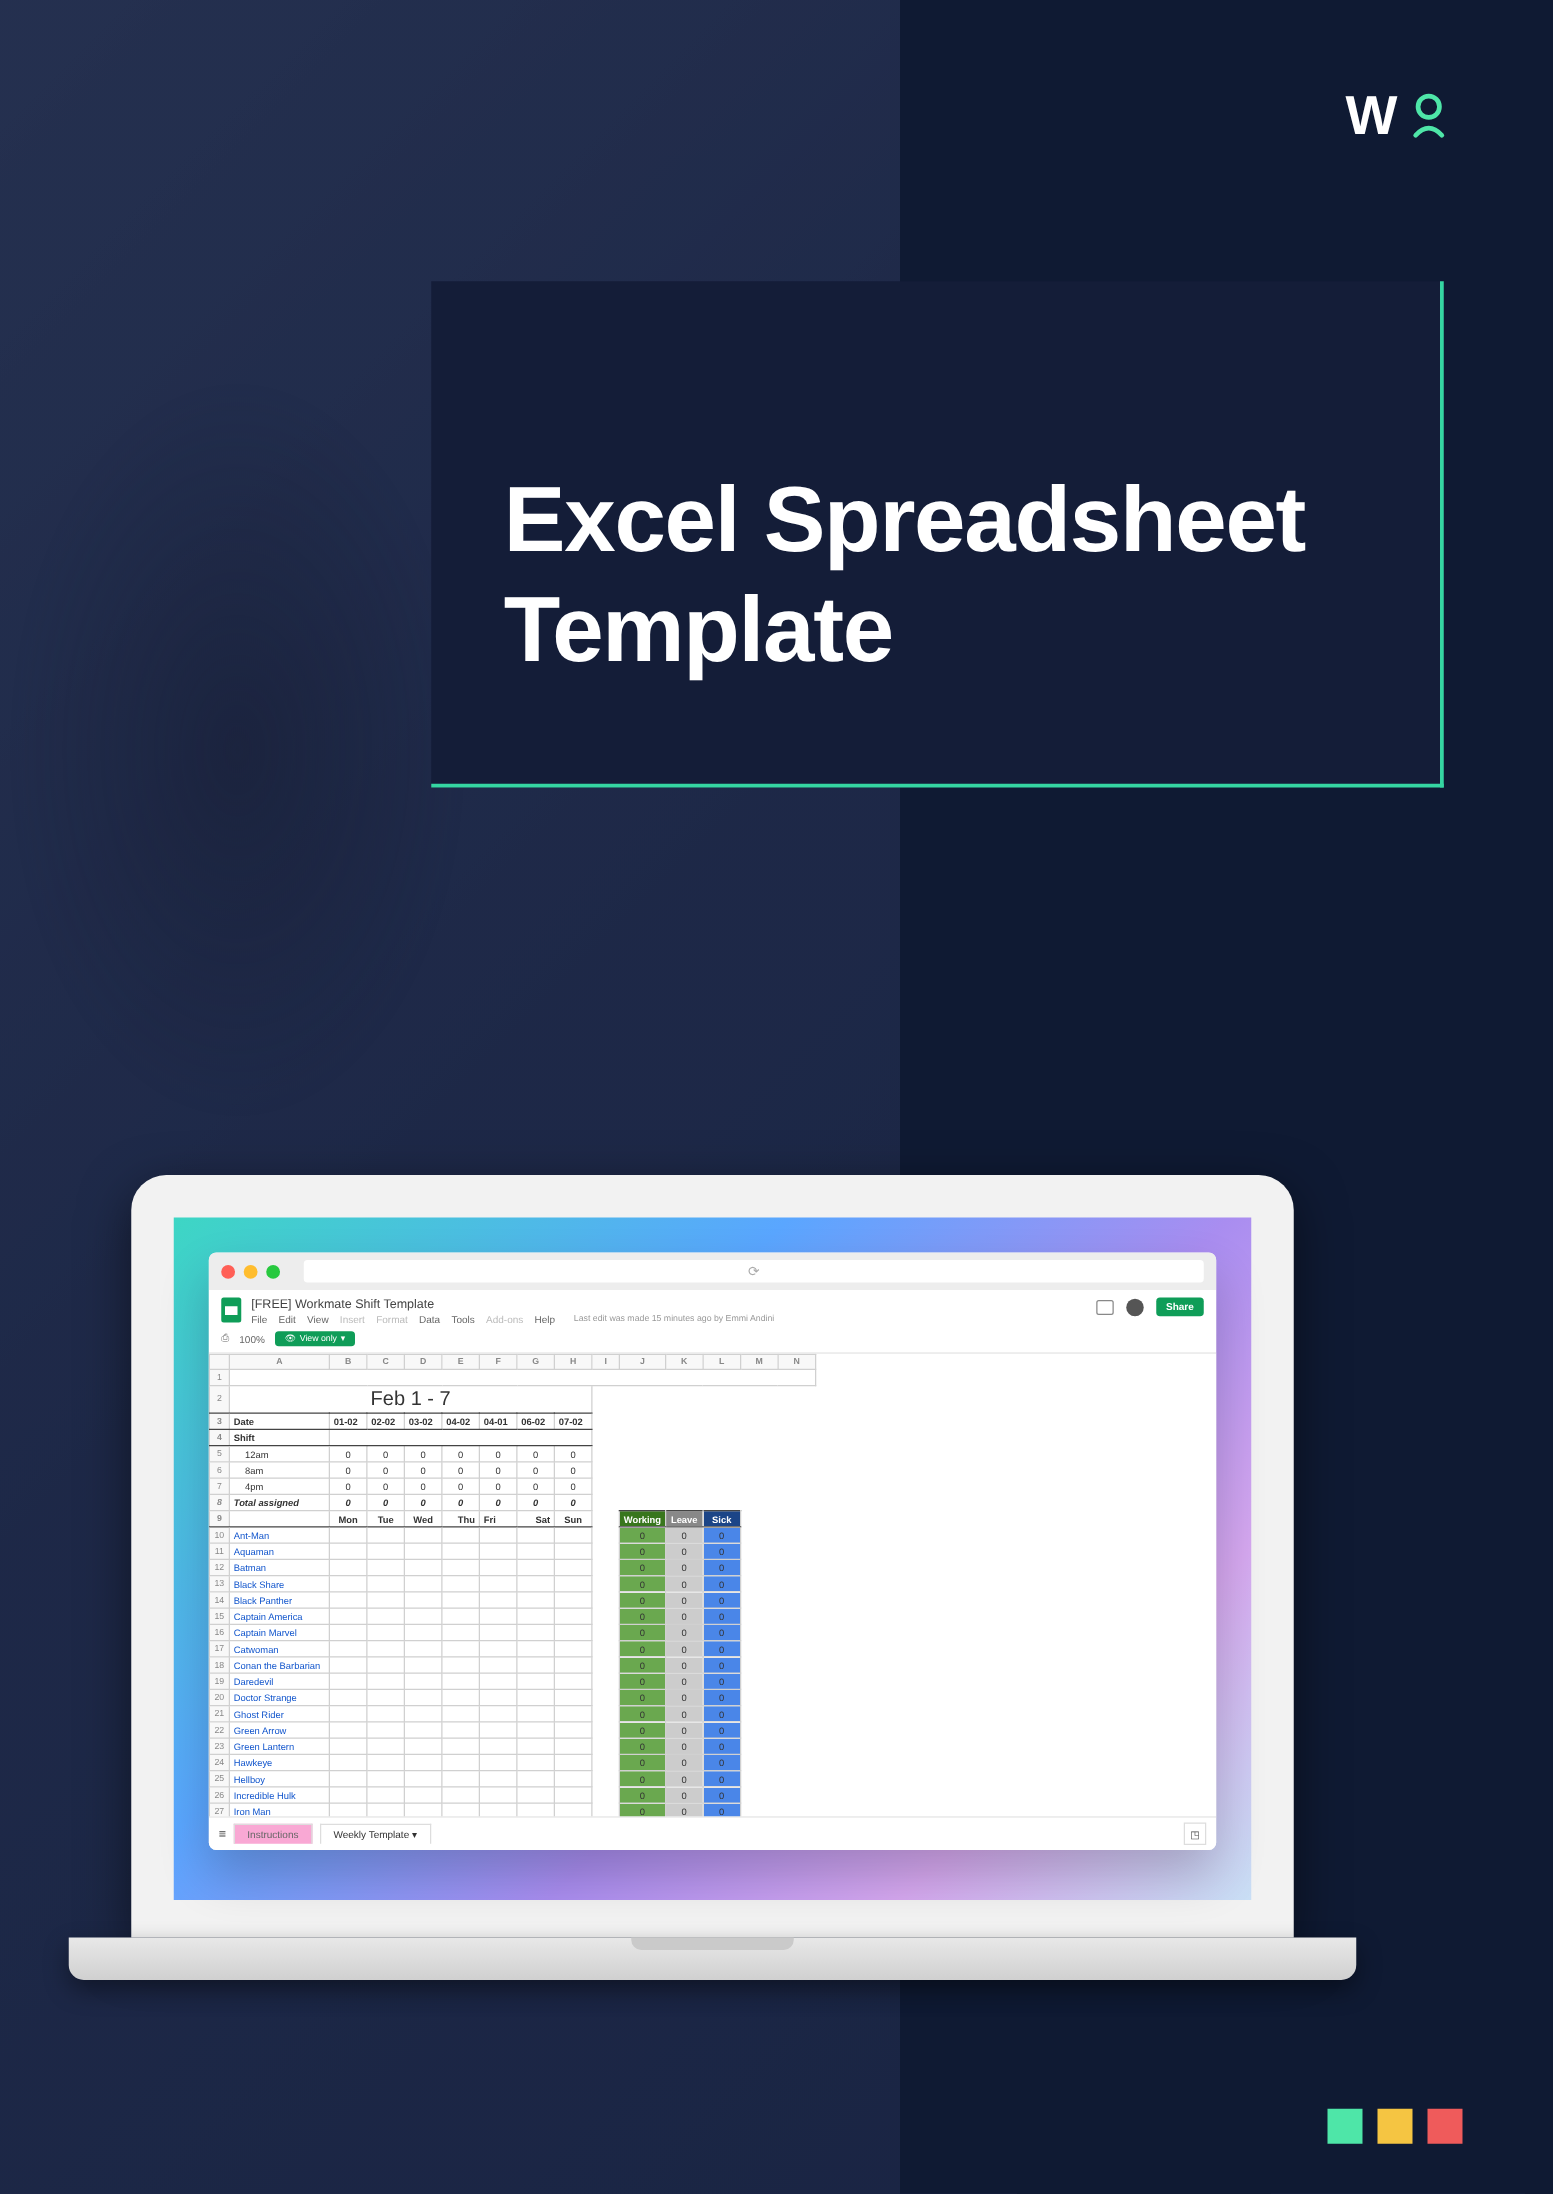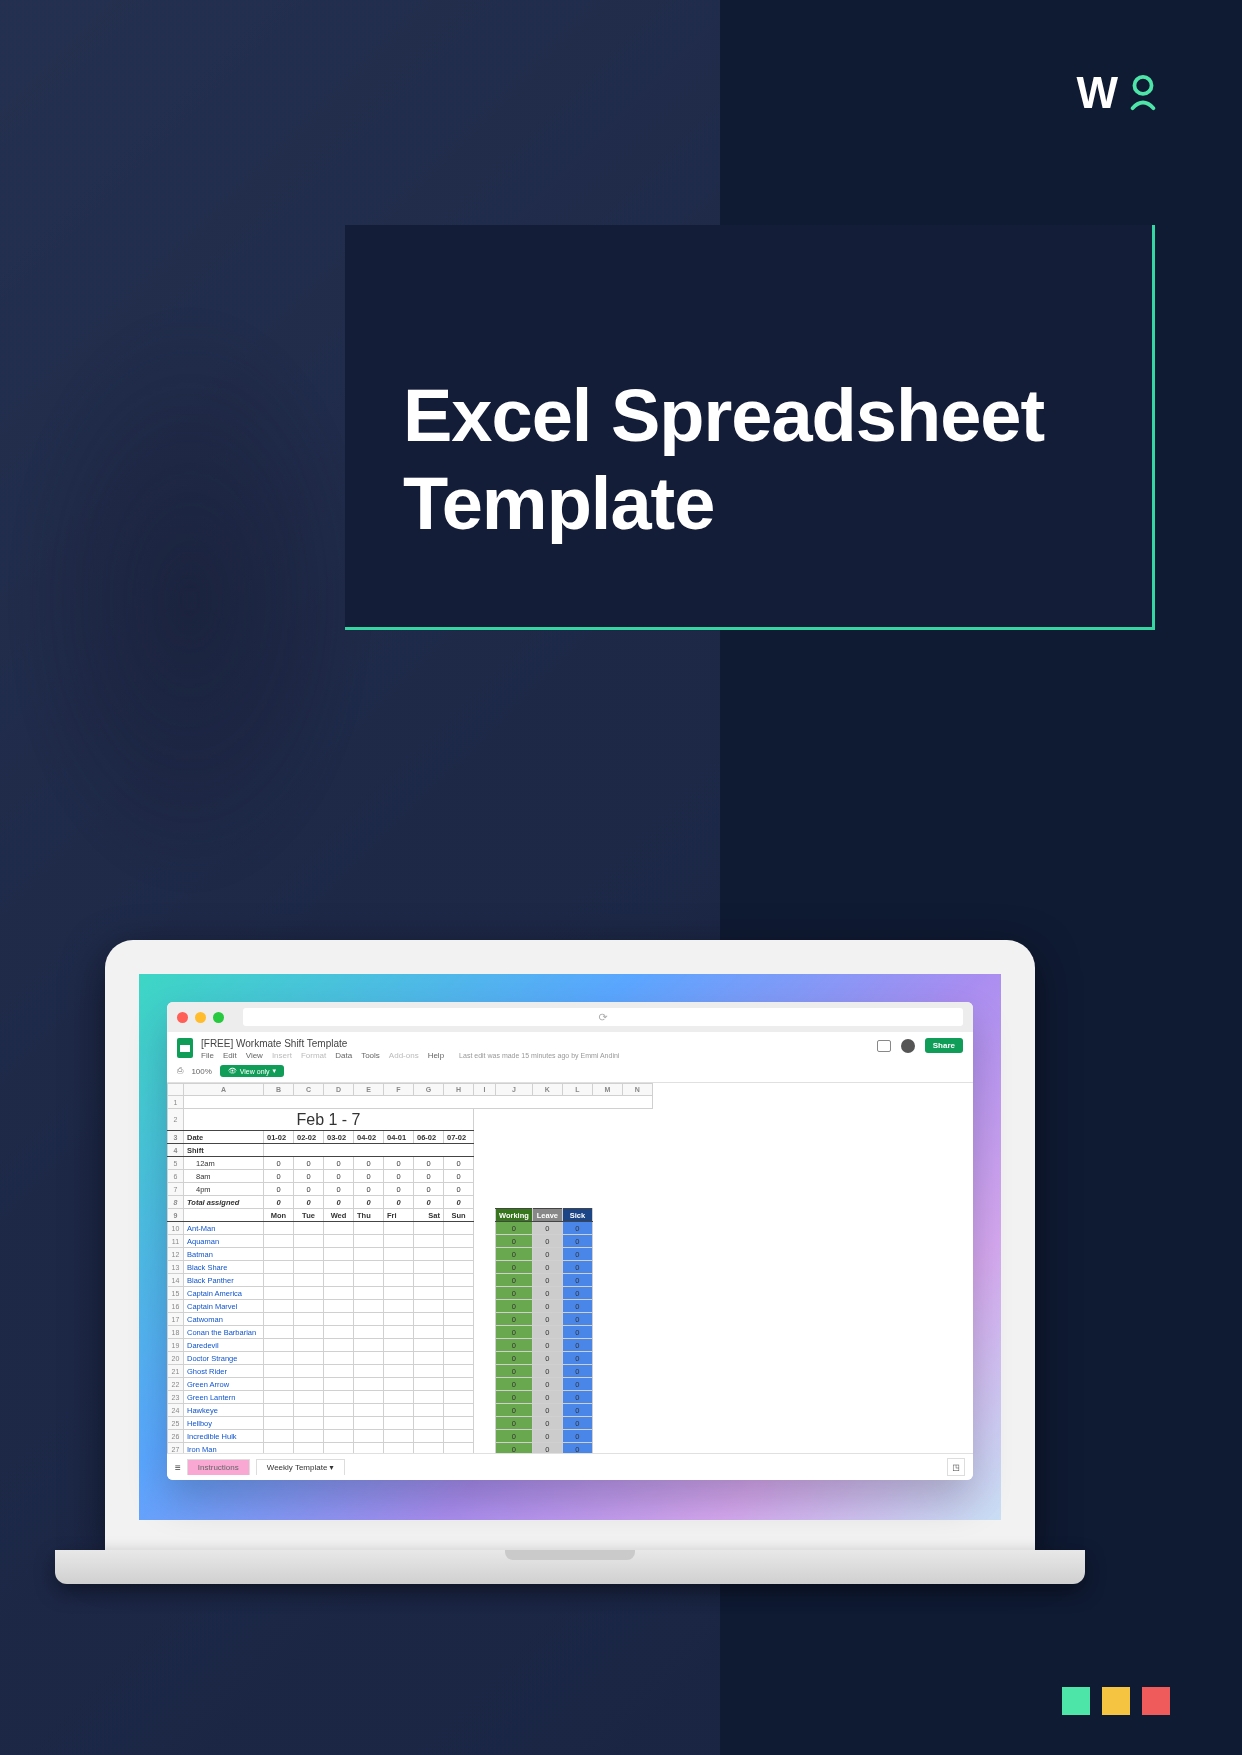--- a/index.html
+++ b/index.html
@@ -468,21 +468,21 @@
                       <td style="text-align:center">0</td>
                       <td style="text-align:center">0</td>
                   <td colspan="6" style="border:none"></td>
                 </tr>
                 <tr class="row-bold">
                   <td class="rownum">9</td>
                   <td></td>
                   <td style="text-align:center">Mon</td>
                       <td style="text-align:center">Tue</td>
                       <td style="text-align:center">Wed</td>
-                      <td style="text-align:left">Thu</td>
+                      <td style="text-align:right">Thu</td>
                       <td style="text-align:left">Fri</td>
                       <td style="text-align:right">Sat</td>
                       <td style="text-align:center">Sun</td>
                   <td style="border:none"></td>
                   <td class="dkgreen-cell">Working</td>
                   <td class="grey-head">Leave</td>
                   <td class="dkblue-cell">Sick</td>
                   <td colspan="2" style="border:none"></td>
                 </tr>
                 </tbody>

